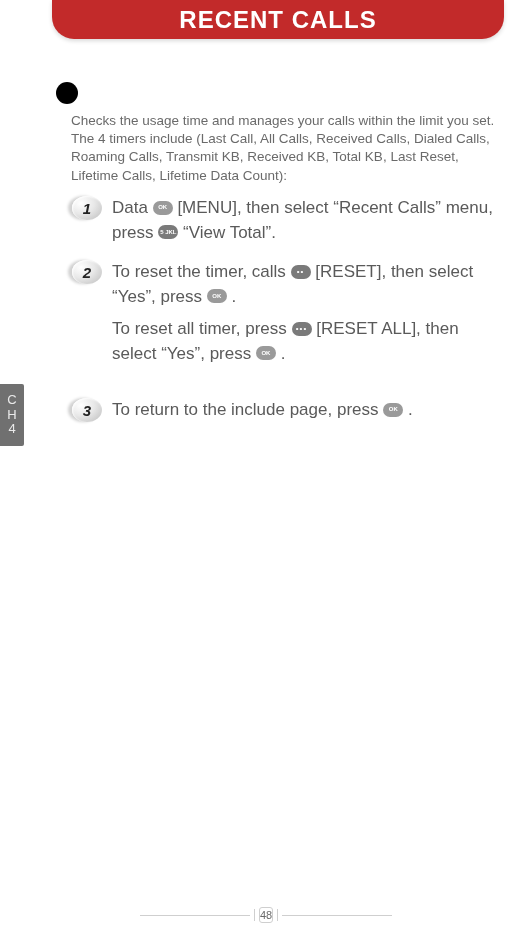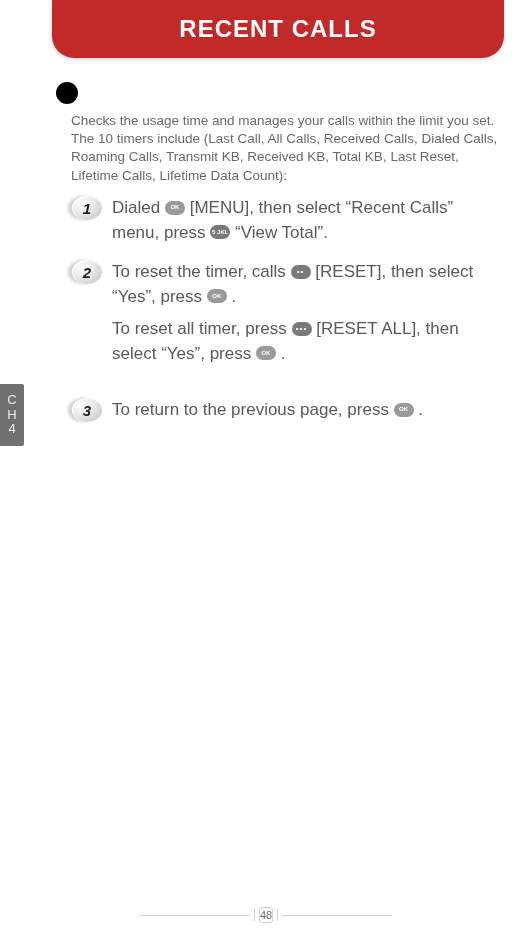--- a/index.html
+++ b/index.html
@@ -10,21 +10,21 @@
     font-family: Arial, Helvetica, sans-serif;
     color: #5a5a5a;
     position: relative;
     overflow: hidden;
   }
   .header-bar {
     position: absolute;
     top: 0;
     left: 52px;
     right: 28px;
-    height: 58px;
+    height: 39px;
     background: #c22a2a;
     border-radius: 0 0 22px 22px;
     display: flex;
     align-items: center;
     justify-content: center;
     box-shadow: 0 2px 4px rgba(0,0,0,0.15);
   }
   .header-title {
     color: #ffffff;
     font-size: 24px;
@@ -176,26 +176,26 @@
 <body>
 
 <div class="header-bar">
   <div class="header-title">RECENT CALLS</div>
 </div>
 
 <div class="section-badge">
   <div class="badge-circle"></div>
 </div>
 
-<div class="intro-text">Checks the usage time and manages your calls within the limit you set. The 10 timers include (Last Call, All Calls, Received Calls, Dialed Calls, Roaming Calls, Transmit KB, Received KB, Total KB, Last Reset, Lifetime Calls, Lifetime Data Count):</div>
+<div class="intro-text">Checks the usage time and manages your calls within the limit you set. The 4 timers include (Last Call, All Calls, Received Calls, Dialed Calls, Roaming Calls, Transmit KB, Received KB, Total KB, Last Reset, Lifetime Calls, Lifetime Data Count):</div>
 
 <div class="step step-1">
   <div class="step-bullet">1</div>
   <div class="step-text">
-    <span>Dialed </span>
+    <span>Data </span>
     <span class="key-ok">OK</span>
     <span> [MENU], then select “Recent Calls” menu, press </span>
     <span class="key-5jk">5 JKL</span>
     <span> “View Total”.</span>
   </div>
 </div>
 
 <div class="step step-2">
   <div class="step-bullet">2</div>
   <div class="step-text">
@@ -212,21 +212,21 @@
       <span> [RESET ALL], then select “Yes”, press </span>
       <span class="key-ok">OK</span>
       <span> .</span>
     </div>
   </div>
 </div>
 
 <div class="step step-3">
   <div class="step-bullet">3</div>
   <div class="step-text">
-    <span>To return to the previous page, press </span>
+    <span>To return to the include page, press </span>
     <span class="key-ok">OK</span>
     <span> .</span>
   </div>
 </div>
 
 <div class="side-tab">
   <span>C</span>
   <span>H</span>
   <span>4</span>
 </div>

